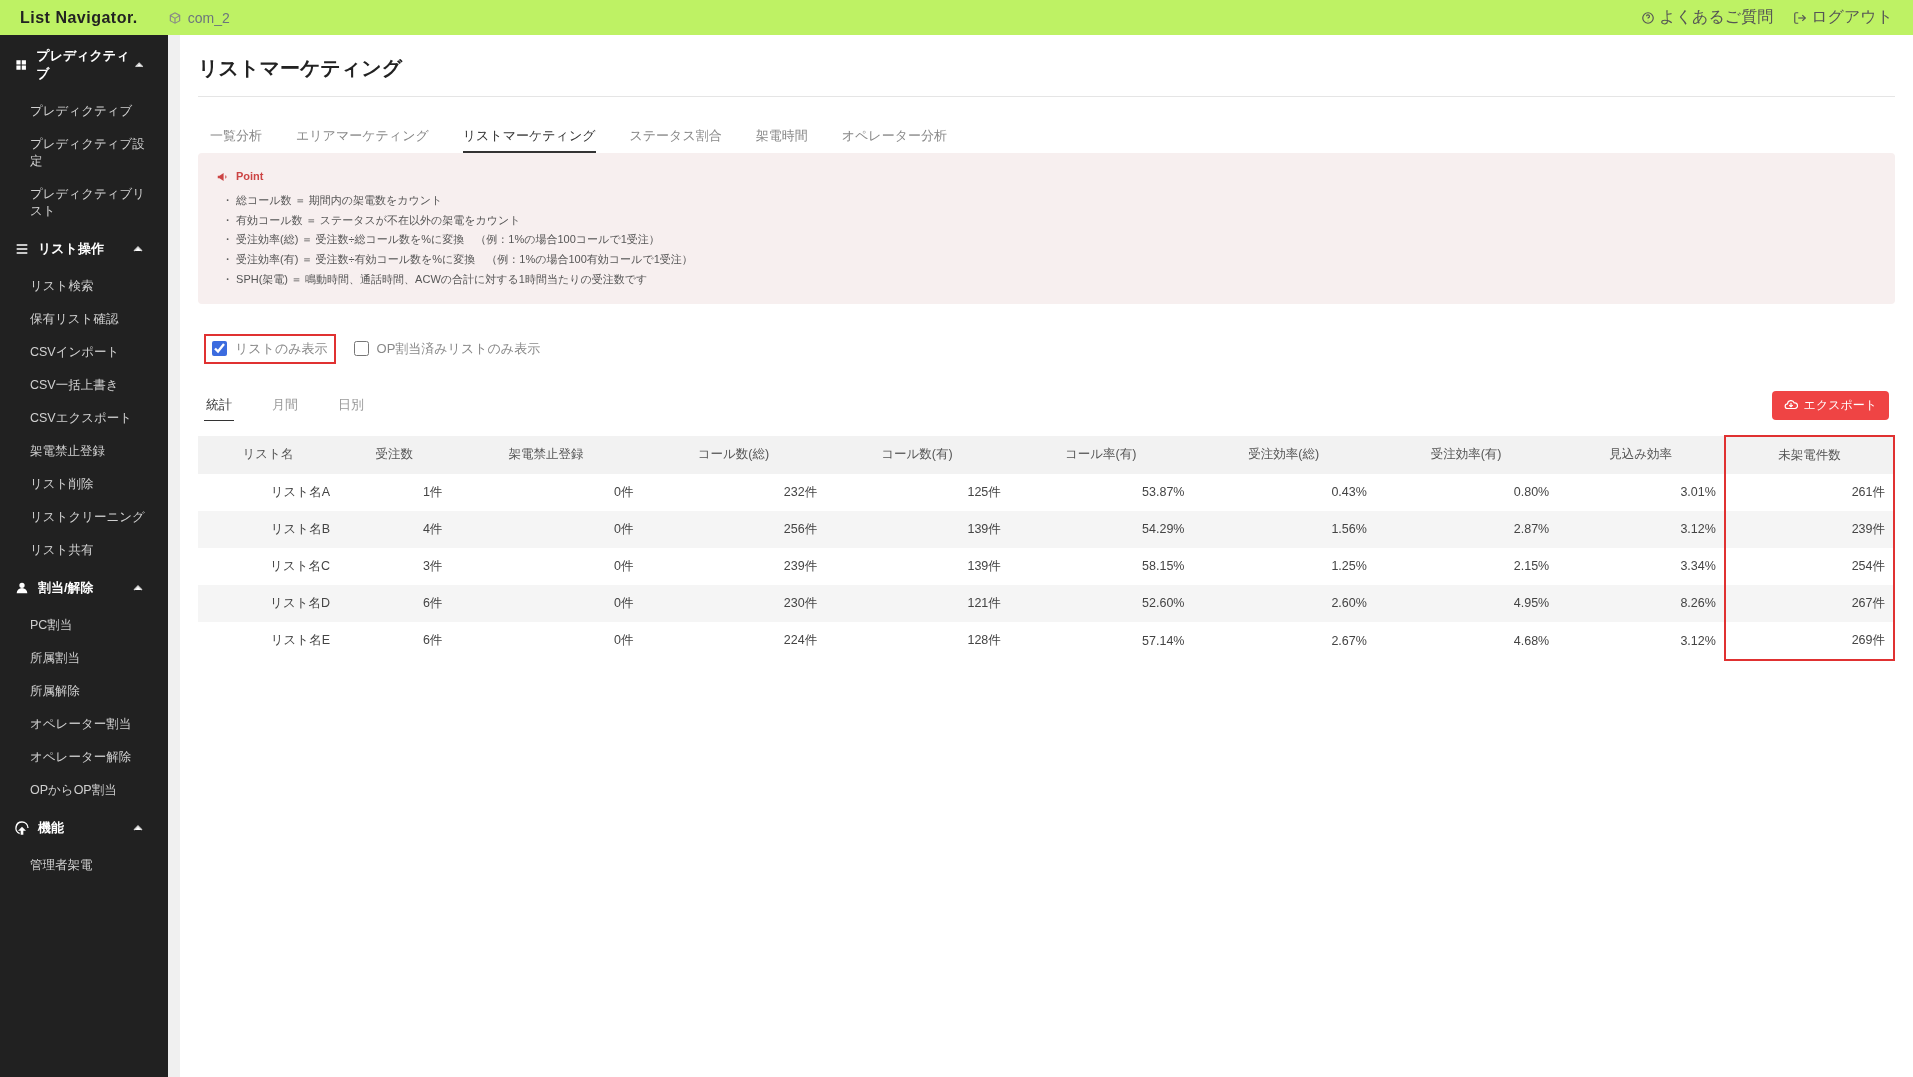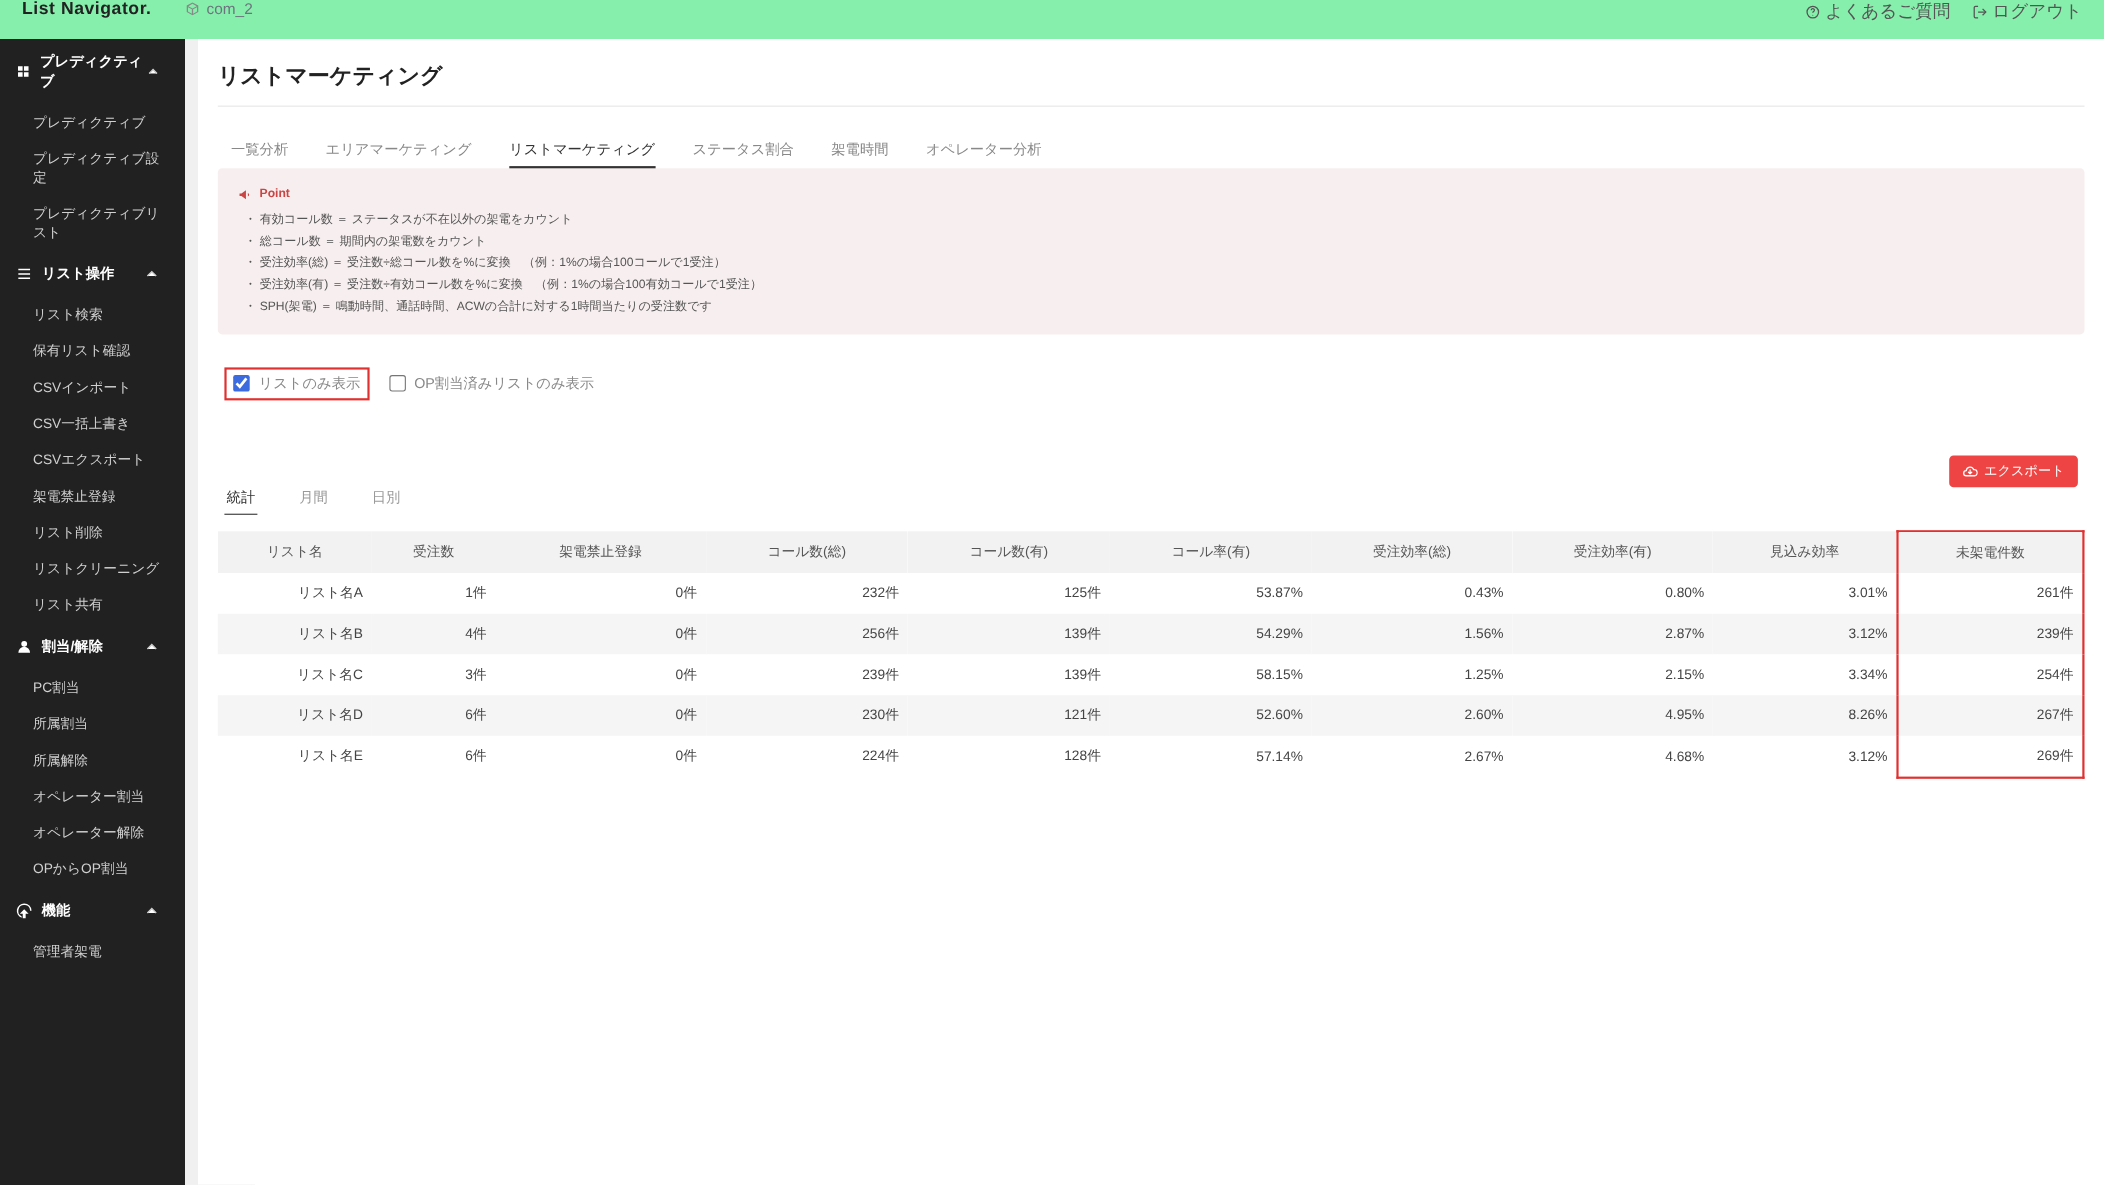--- a/index.html
+++ b/index.html
@@ -7,22 +7,22 @@
     width: 100%; height: 100%;
     font-family: "Hiragino Kaku Gothic Pro", "Meiryo", "Yu Gothic", sans-serif;
     font-size: 13px;
     color: #222;
     background: #f0f0f0;
   }
 
   
   .top-header {
     position: fixed; top: 0; left: 0; right: 0; height: 35px;
-    background: #86efac;
-    display: flex; align-items: flex-start;
+    background: #bef264;
+    display: flex; align-items: center;
     padding: 0 20px;
     z-index: 10;
     border-bottom: 0;
   }
   .logo { font-weight: 700; font-size: 16px; color: #222; margin-right: 30px; letter-spacing: 0.5px;}
   .org { display: flex; align-items: center; color: #6c757d; font-size: 14px; gap: 6px; }
   .org svg { width: 14px; height: 14px; }
   .top-right { margin-left: auto; display: flex; gap: 20px; align-items: center; color: #555; font-size: 16px; }
   .top-right-item { display: flex; align-items: center; gap: 4px; cursor: pointer; }
 
@@ -94,21 +94,21 @@
     font-size: 13px;
     color: #888;
   }
   .chk { display: inline-flex; align-items: center; gap: 8px; padding: 4px 6px;}
   .chk.hl { border: 2px solid #e03131; }
   .chk input { width: 15px; height: 15px; accent-color: #3b6bdf; }
 
   .subtabs-row {
     display: flex; align-items: center; padding: 26px 6px 0 6px;
   }
-  .subtabs { display: flex; gap: 36px; color: #999; font-size: 13px; margin-top: 47px; }
+  .subtabs { display: flex; gap: 36px; color: #999; font-size: 13px; }
   .subtab { padding: 6px 2px; cursor: pointer; }
   .subtab.active { color: #333; font-weight: 500; border-bottom: 1.5px solid #333; }
   .export-btn {
     margin-left: auto;
     background: #ef4444; color: #fff;
     border: none; border-radius: 4px;
     padding: 6px 12px;
     font-size: 12px;
     display: flex; align-items: center; gap: 6px;
     cursor: pointer;
@@ -256,22 +256,22 @@
     </div>
 
   <div class="point-box">
     <div class="point-title">
       <svg viewBox="0 0 24 24">
           <path d="M3 10v4h3l7 5V5L6 10H3zm15 2a3 3 0 0 0-2-2.8v5.6A3 3 0 0 0 18 12z"></path>
         </svg>
       <span>Point</span>
     </div>
     <ul id="pointList">
+        <li>総コール数 ＝ 期間内の架電数をカウント</li>
         <li>有効コール数 ＝ ステータスが不在以外の架電をカウント</li>
-        <li>総コール数 ＝ 期間内の架電数をカウント</li>
         <li>受注効率(総) ＝ 受注数÷総コール数を%に変換　（例：1%の場合100コールで1受注）</li>
         <li>受注効率(有) ＝ 受注数÷有効コール数を%に変換　（例：1%の場合100有効コールで1受注）</li>
         <li>SPH(架電) ＝ 鳴動時間、通話時間、ACWの合計に対する1時間当たりの受注数です</li>
       </ul>
   </div>
 
   <div class="filter-row">
     <label class="chk hl">
       <input type="checkbox" checked="" style="">
       <span>リストのみ表示</span>

